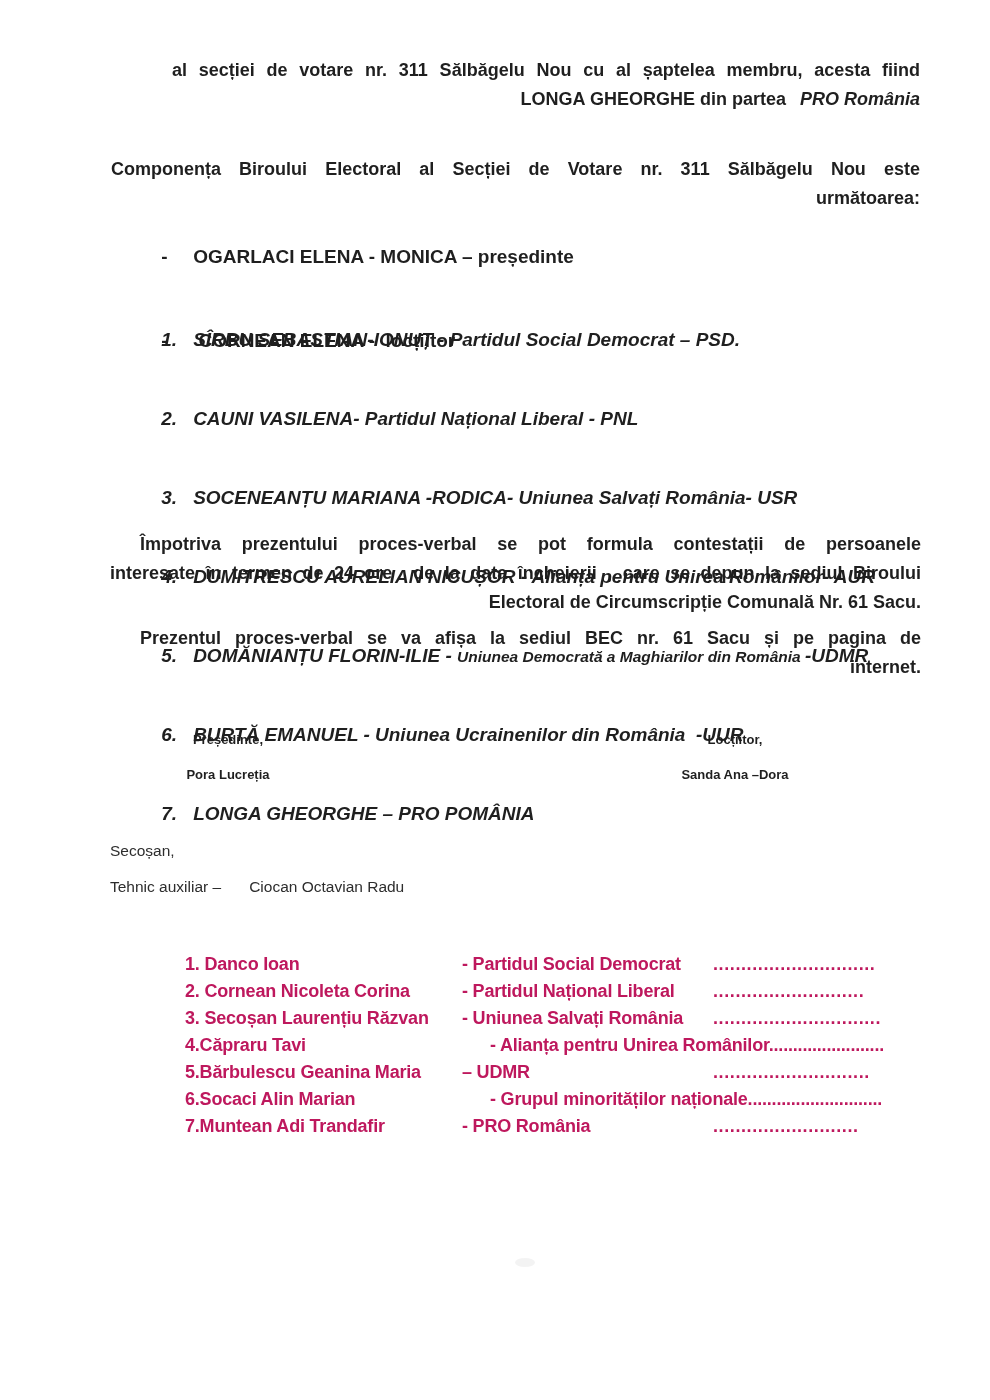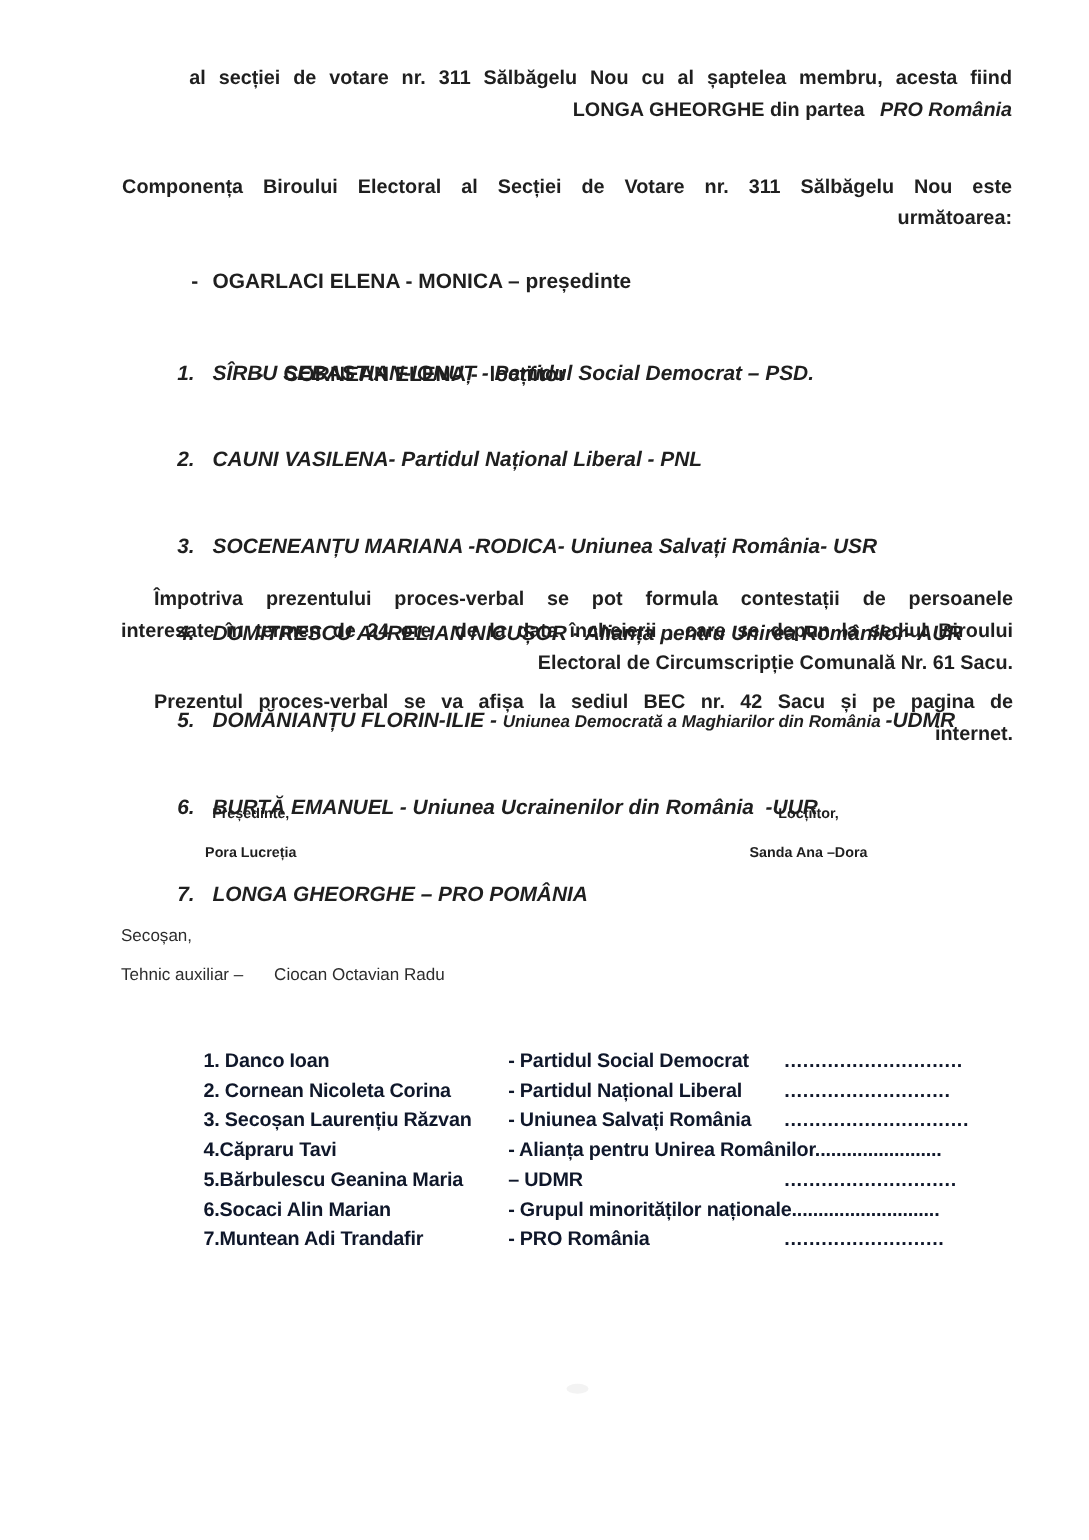--- a/index.html
+++ b/index.html
@@ -37,21 +37,20 @@
   }
 
   
   #officers { left: 140px; top: 224px; }
   .officer {
     font-weight: bold;
     font-size: 19px;
     line-height: 22px;
     margin-bottom: 18px;
     white-space: pre-wrap;
-    text-align: center;
   }
   .officer .marker {
     display: inline-block;
     width: 32px;
     font-weight: bold;
   }
 
   
   #members { left: 140px; top: 301px; }
   .member {
@@ -88,29 +87,29 @@
   #prepared { left: 110px; top: 842px; font-size: 15.5px; color: #2d2d2d; }
   #prepared .row2 { margin-top: 18px; text-align: center; }
   #prepared .tech-name { margin-left: 28px; }
 
   
   #annex {
     left: 185px; top: 951px;
     font-weight: bold;
     font-size: 18px;
     letter-spacing: -0.2px;
-    color: #0f172a;
+    color: #be185d;
   }
   .annex-row {
     display: grid;
     grid-template-columns: 277px 251px auto;
     line-height: 27px;
     white-space: pre-wrap;
   }
-  .annex-row .party.wide { grid-column: 2 / 4; }
+  .annex-row .party.wide { grid-column: 2 / 4; margin-left: 28px; }
   .annex-row .dots { letter-spacing: 0.6px; }
 
   
   #artifact {
     left: 515px; top: 1258px;
     width: 20px; height: 9px;
     border-radius: 50%;
     background: #e9e9e9;
     opacity: 0.55;
   }
@@ -163,21 +162,21 @@
   </div>
 </div>
 
 <div id="contestation" class="abs para">
   <div class="jline indent">Împotriva prezentului proces-verbal se pot formula contestații de persoanele</div>
   <div class="jline">interesate în termen de 24 ore &nbsp;de la data încheierii , care se depun la sediul Biroului</div>
   <div class="lastline">Electoral de Circumscripție Comunală Nr. 61 Sacu.</div>
 </div>
 
 <div id="publish" class="abs para">
-  <div class="jline indent">Prezentul proces-verbal se va afișa la sediul BEC nr. 42 Sacu și pe pagina de</div>
+  <div class="jline indent">Prezentul proces-verbal se va afișa la sediul BEC nr. 61 Sacu și pe pagina de</div>
   <div class="lastline">internet.</div>
 </div>
 
 <div id="sig-left" class="abs sig">
   <div>Președinte,</div>
   <div class="sig-name">Pora Lucreția</div>
 </div>
 <div id="sig-right" class="abs sig">
   <div>Locțiitor,</div>
   <div class="sig-name">Sanda Ana –Dora</div>

